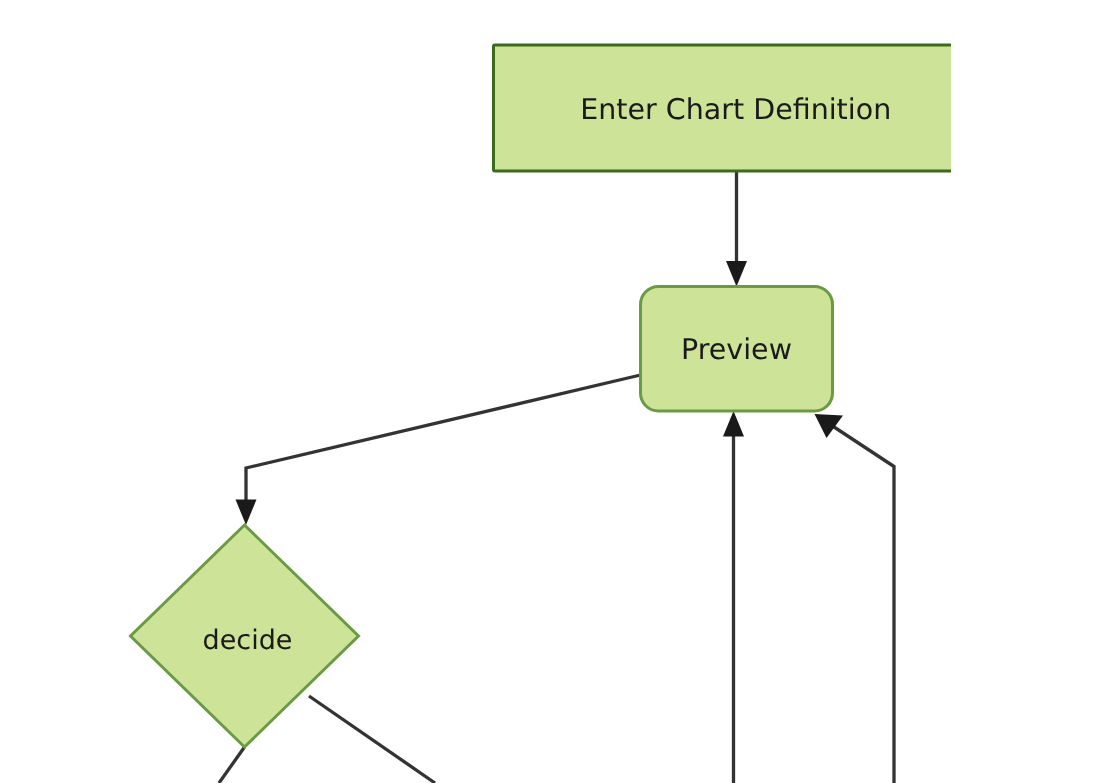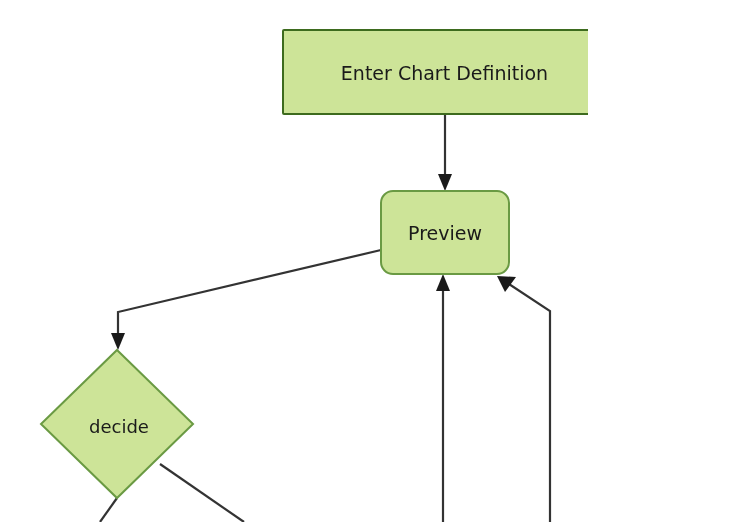--- a/index.html
+++ b/index.html
@@ -9,20 +9,21 @@
   }
   body {
     font-family: "DejaVu Sans", sans-serif;
   }
   #canvas {
     position: relative;
     width: 588px;
     height: 522px;
     background: #ffffff;
     overflow: hidden;
+    margin-left: 46px;
   }
   #flow-svg {
     position: absolute;
     top: 0;
     left: 0;
     width: 740px;
     height: 522px;
   }
   .node-label {
     font-family: "DejaVu Sans", sans-serif;

